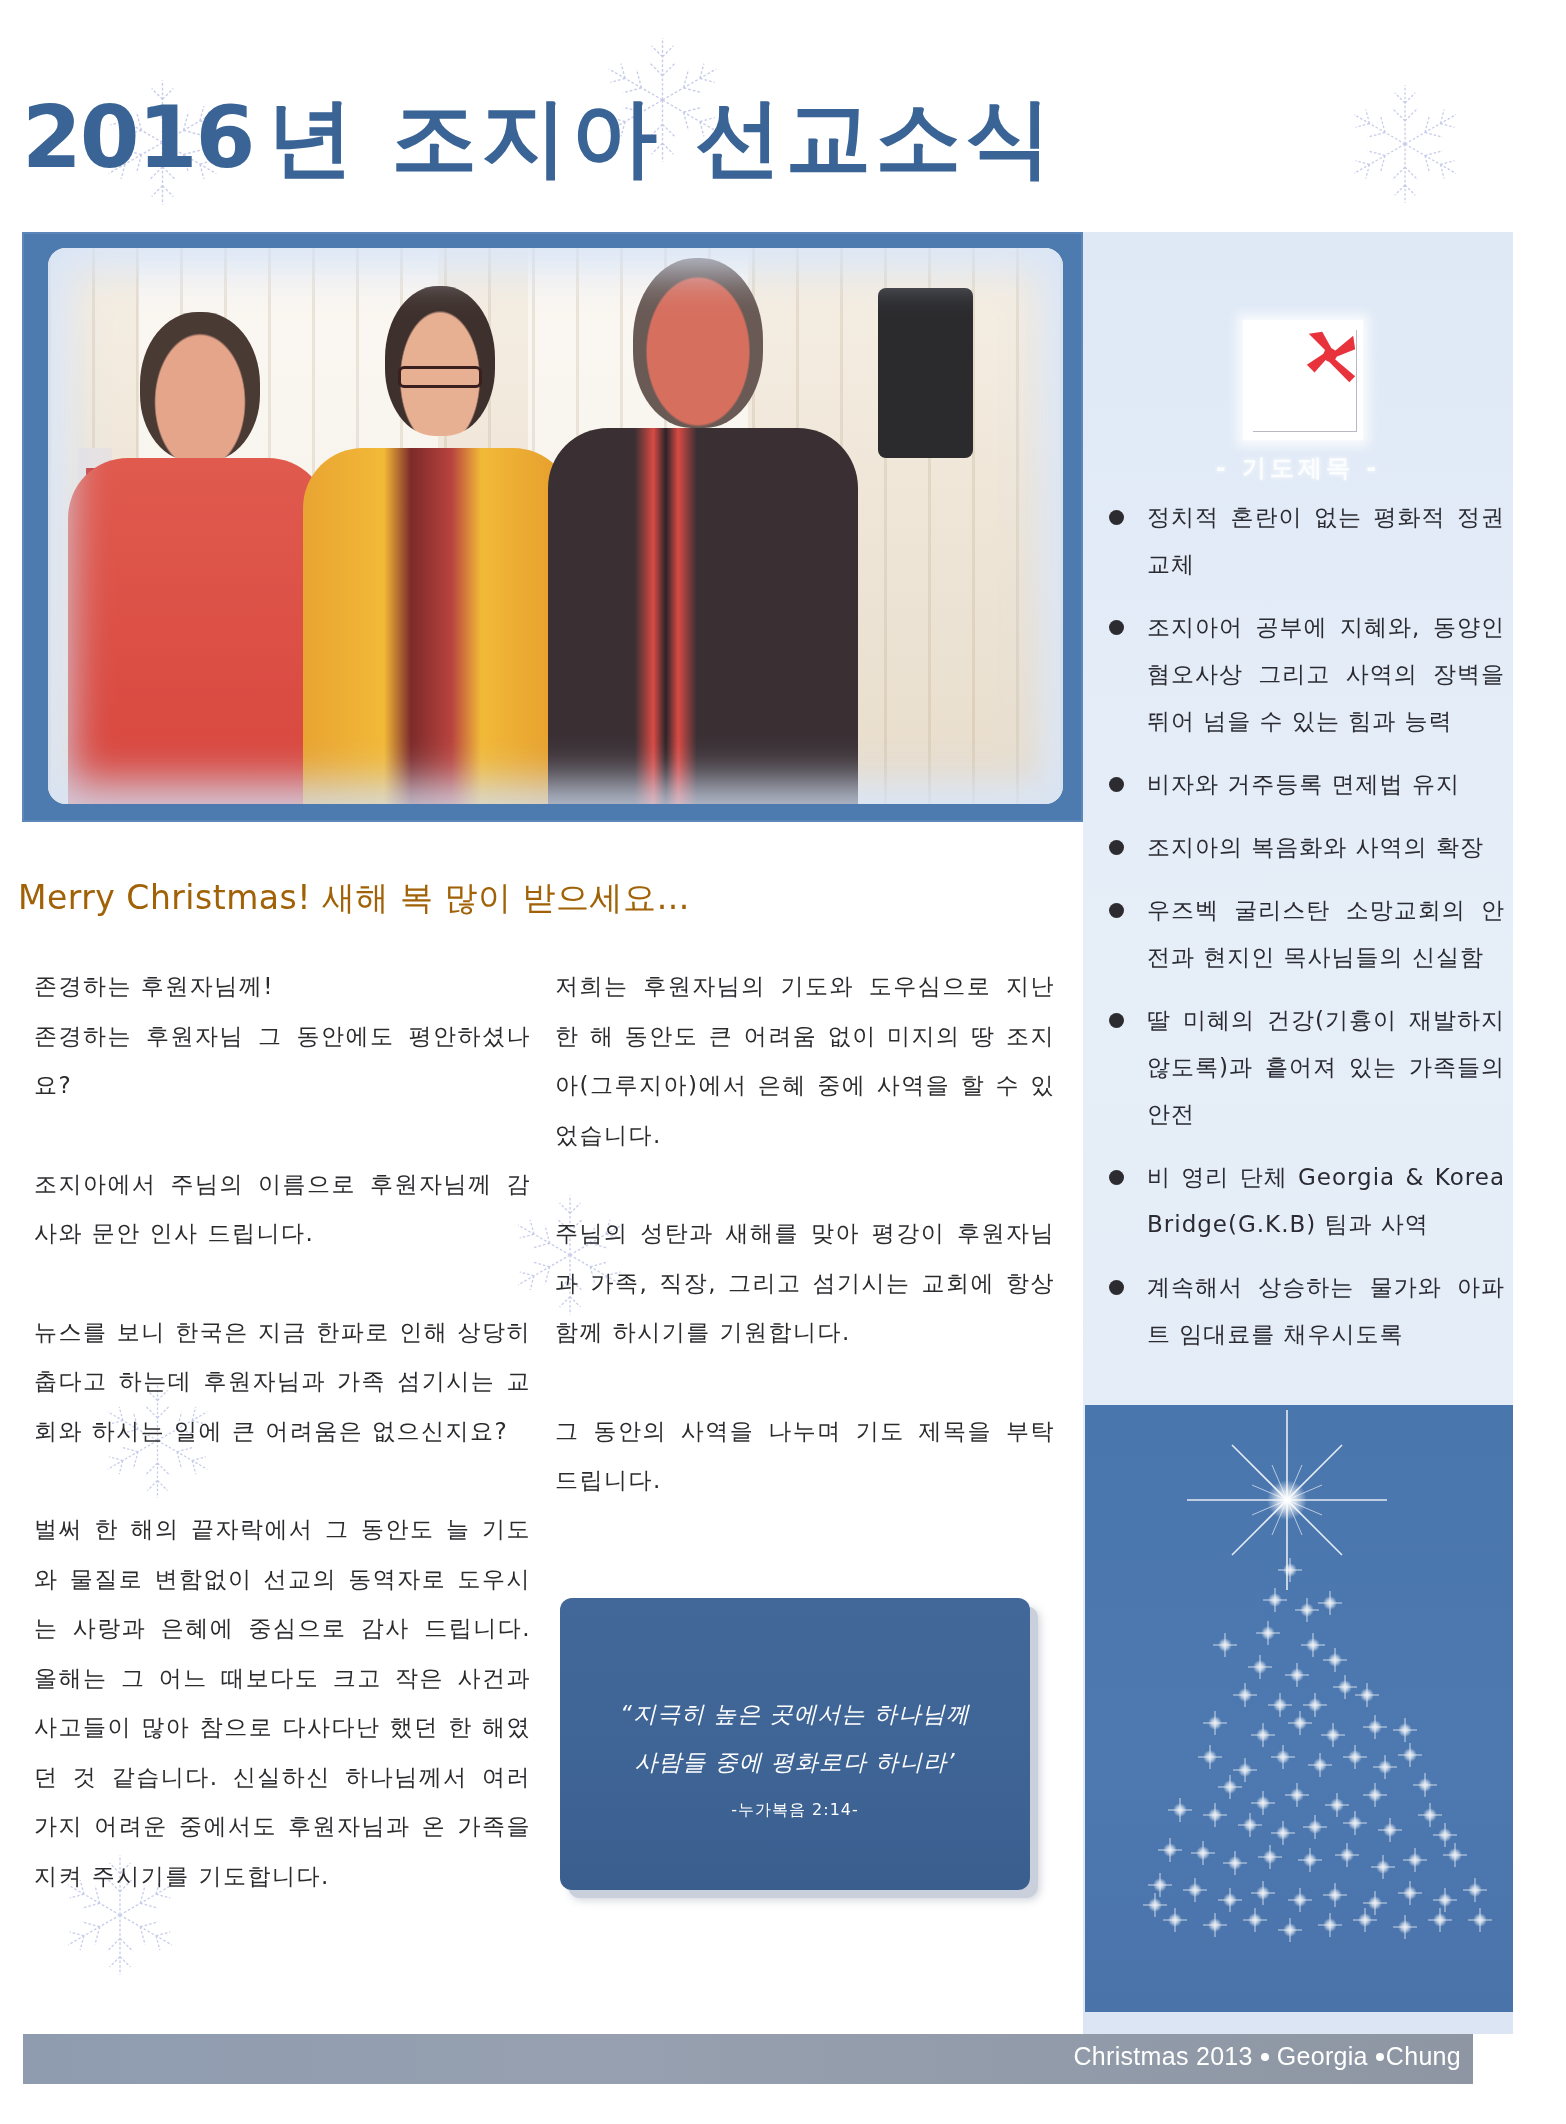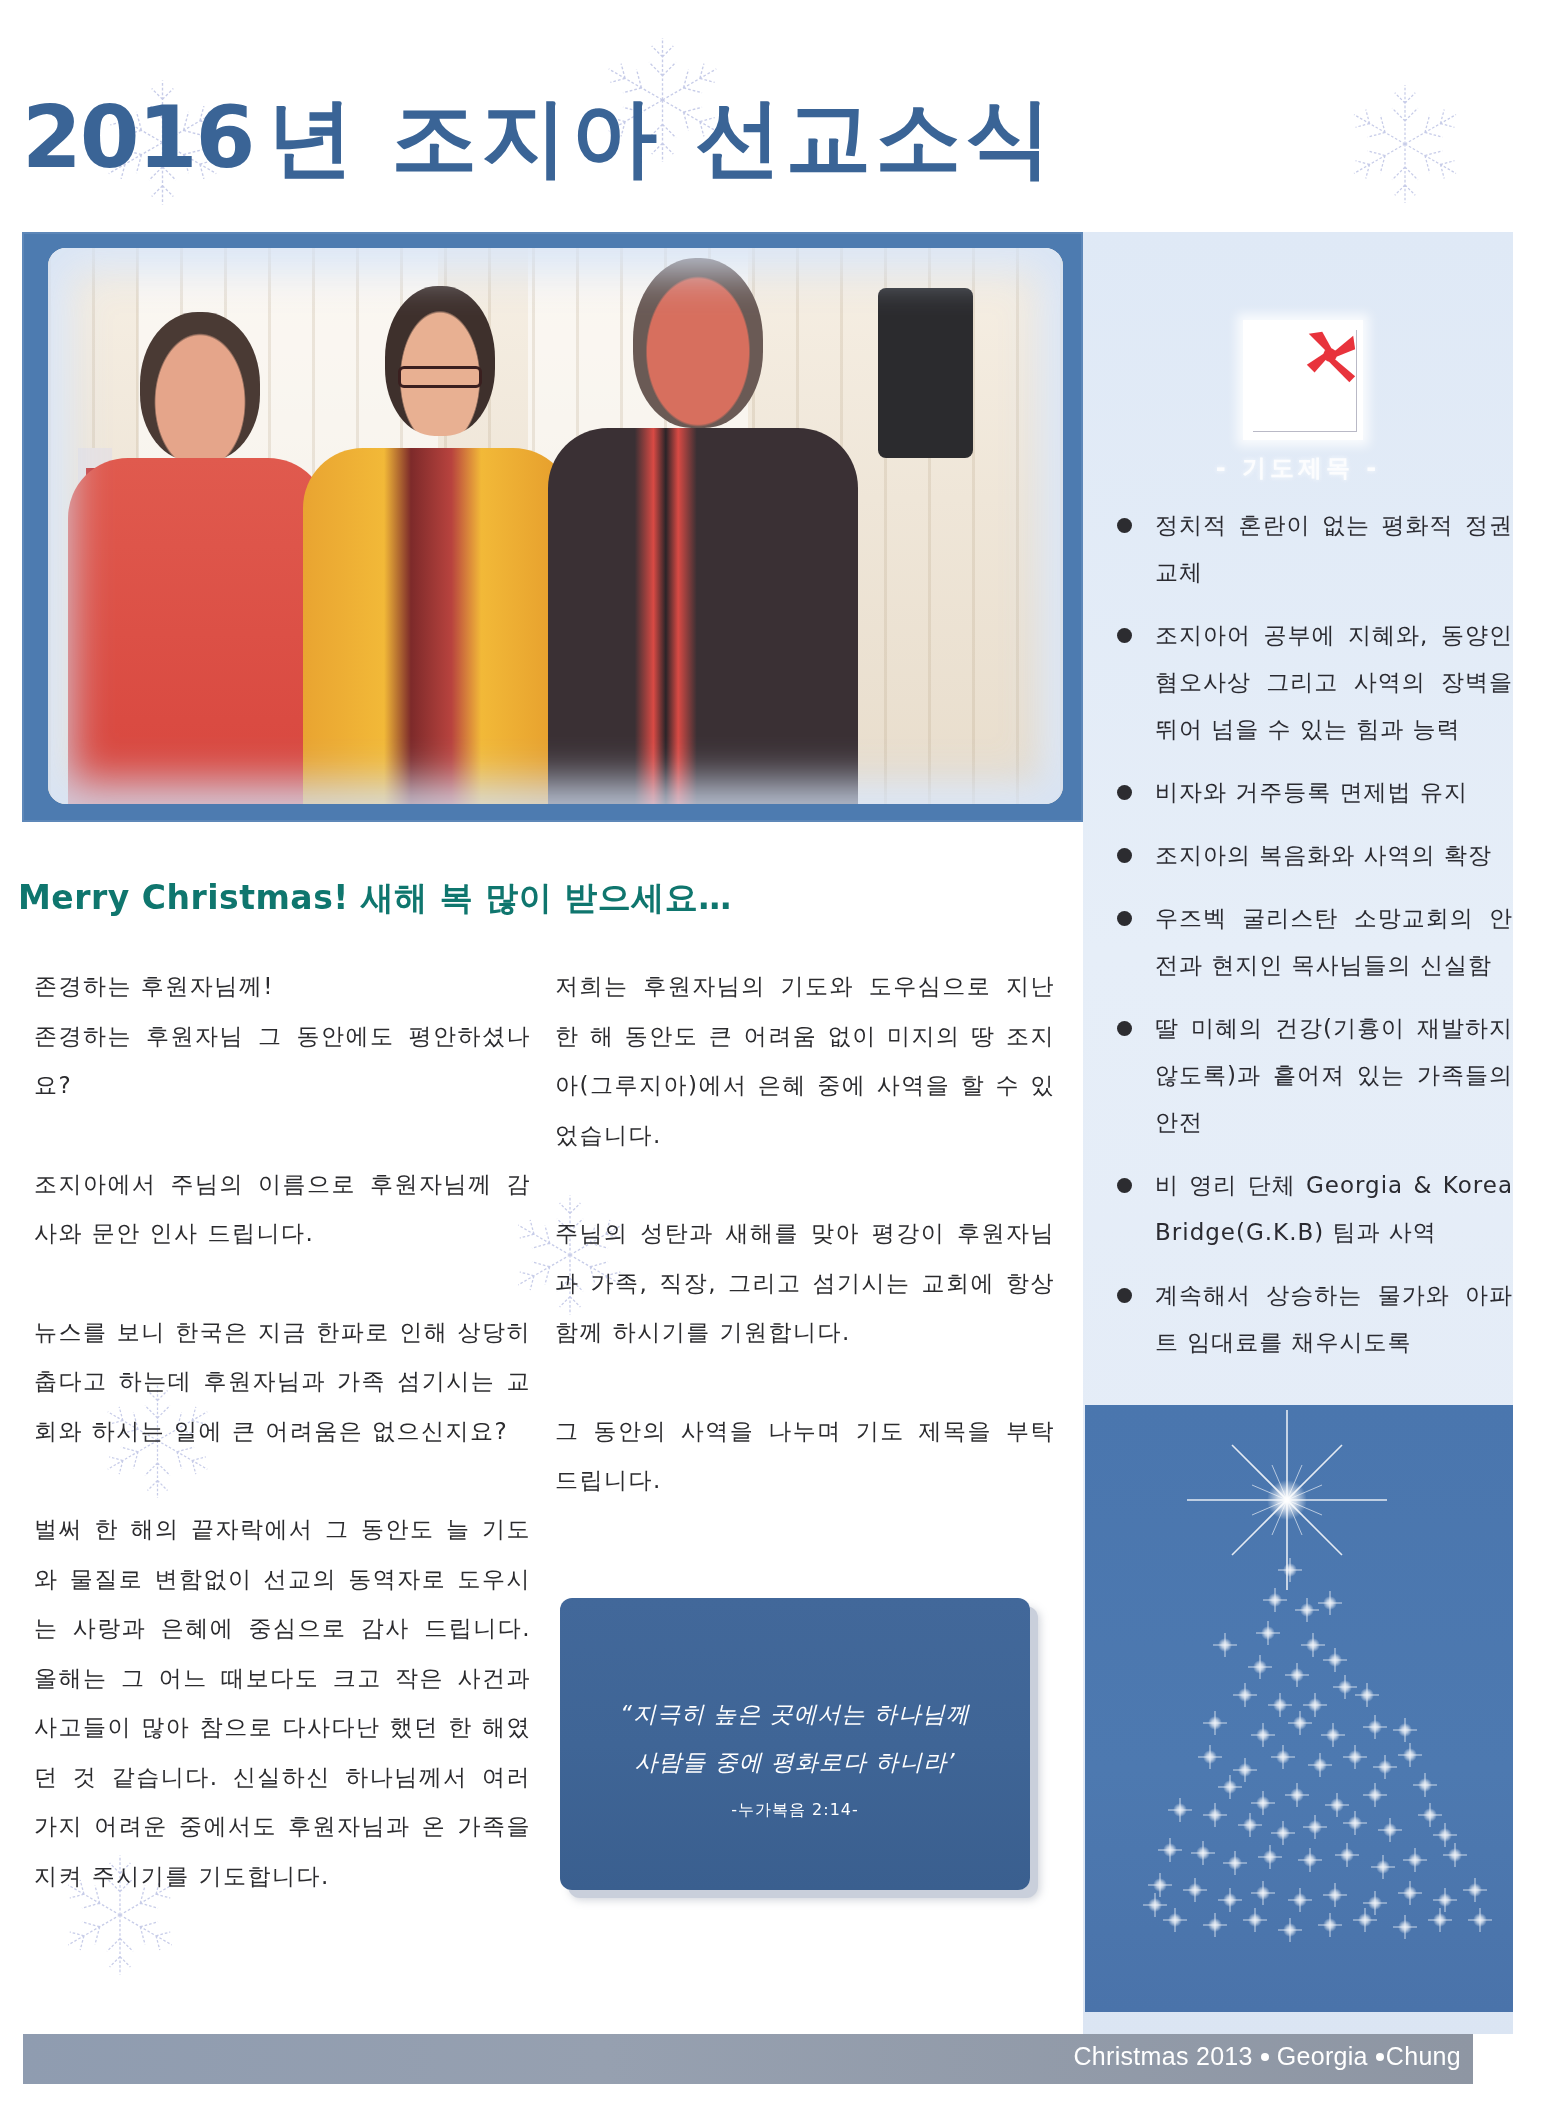--- a/index.html
+++ b/index.html
@@ -63,42 +63,42 @@
     background: #ffffff; box-shadow: 0 0 10px 6px rgba(255,255,255,0.8);
   }
   .gift-card .edge { position: absolute; left: 10px; top: 10px; right: 6px; bottom: 8px; border-right: 1px solid #b9b9c6; border-bottom: 1px solid #b9b9c6; }
   .gift-card .bow { position: absolute; right: 4px; top: 8px; width: 58px; height: 58px; }
   .prayer-heading {
     position: absolute; left: 0; width: 100%; top: 220px; text-align: center;
     font-size: 24px; font-weight: bold; color: #ffffff; letter-spacing: 4px;
     text-shadow: 0 0 4px rgba(255,255,255,0.9);
     opacity: 0.9;
   }
-  .prayer-list { position: absolute; left: 22px; top: 262px; width: 400px; margin: 8px; padding: 0; list-style: none; }
+  .prayer-list { position: absolute; left: 22px; top: 262px; width: 400px; margin: 0; padding: 0; list-style: none; }
   .prayer-item {
     position: relative; padding-left: 42px; font-size: 23px; line-height: 47px;
     color: #2a2a30; margin-bottom: 16px; text-align: justify; letter-spacing: 1px;
   }
   .prayer-item .bullet {
     position: absolute; left: 4px; top: 16px; width: 15px; height: 15px; border-radius: 50%;
     background: #2c2c30;
   }
 
   
   .tree-panel {
     left: 1085px; top: 1405px; width: 428px; height: 607px;
     background: linear-gradient(180deg, #4a76ae 0%, #4d79b0 60%, #4a73aa 100%);
     overflow: hidden;
   }
   .tree-panel svg { width: 100%; height: 100%; display: block; }
 
   
   .greeting-heading {
     left: 18px; top: 876px; margin: 0;
-    font-size: 33px; font-weight: bold; color: #0f766e; white-space: nowrap; letter-spacing: 0.5px;
+    font-size: 33px; font-weight: normal; color: #a16207; white-space: nowrap; letter-spacing: 0.5px;
   }
 
   
   .col { font-size: 23px; line-height: 49.5px; color: #2b2b2e; letter-spacing: 1.5px; }
   .col p { margin: 0; text-align: justify; text-align-last: left; }
   .col .gap { height: 49px; }
   .col-left { left: 34px; top: 962px; width: 497px; }
   .col-mid { left: 555px; top: 962px; width: 500px; }
 
   

